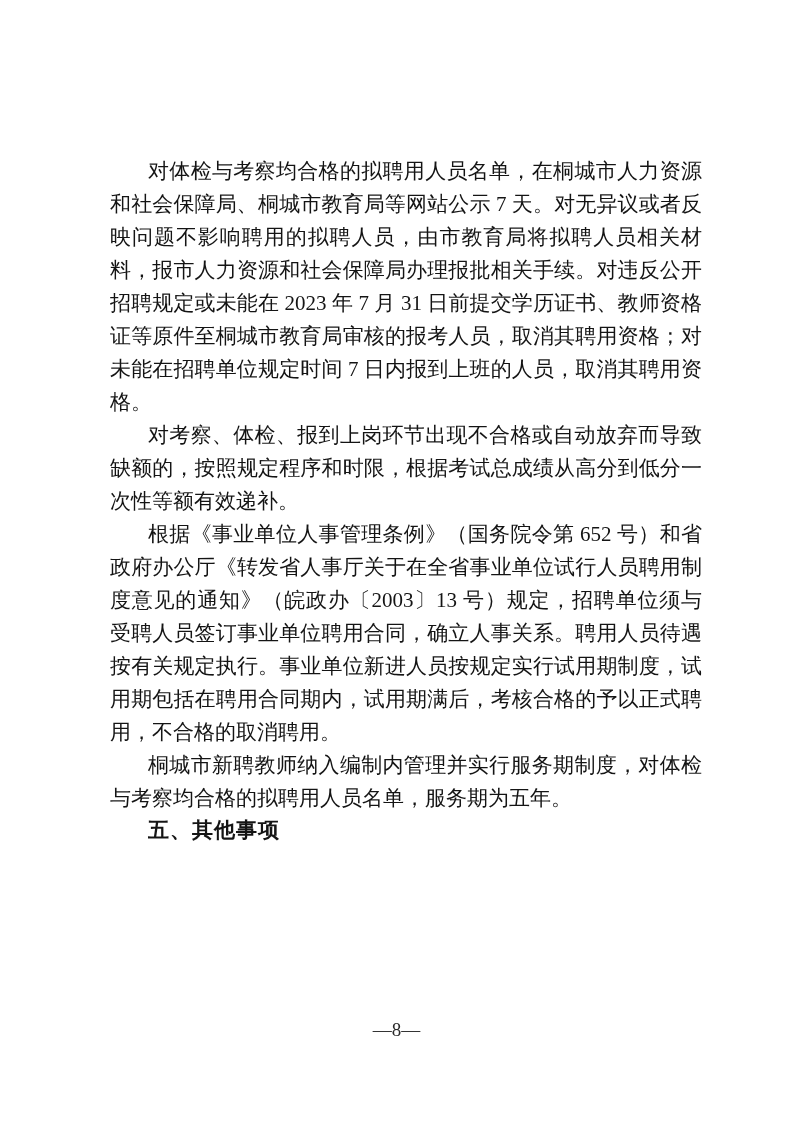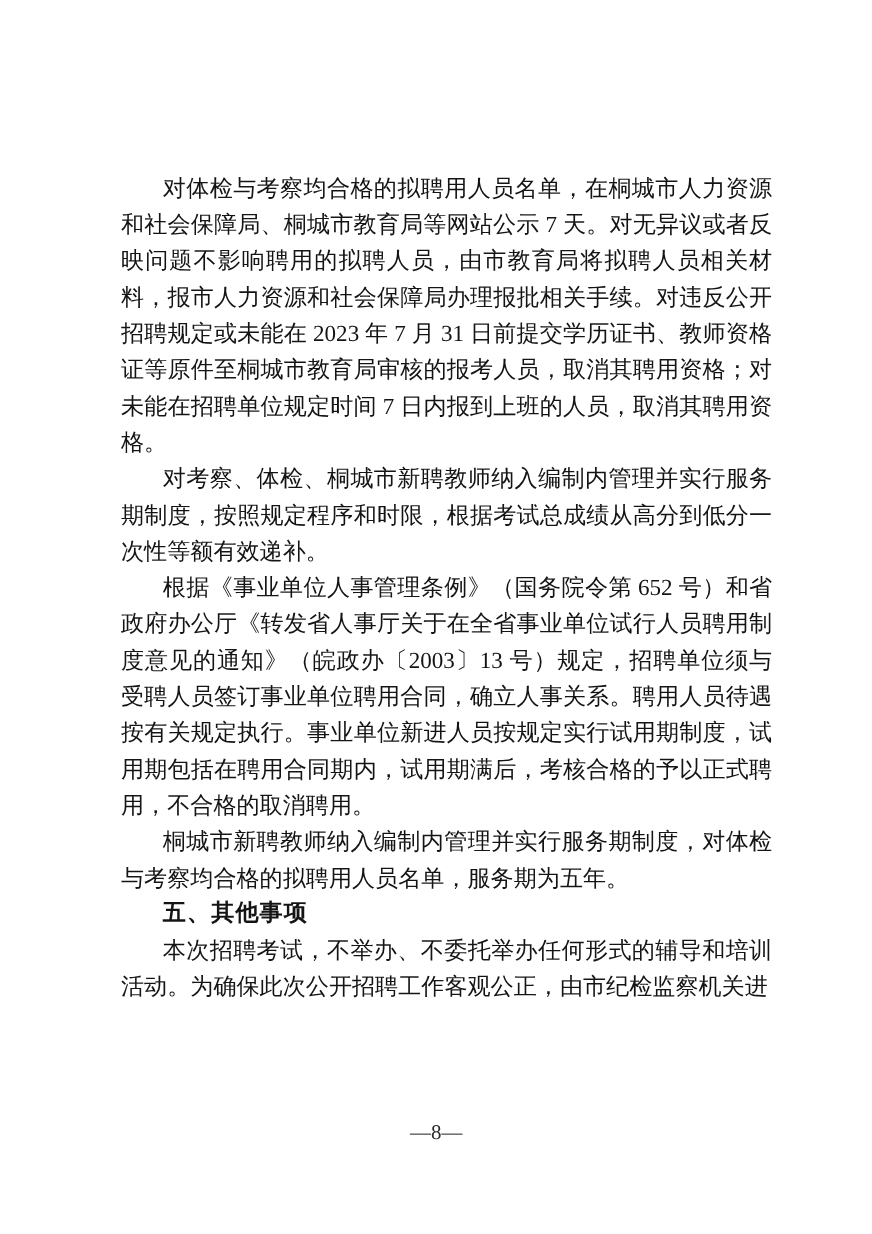--- a/index.html
+++ b/index.html
@@ -53,22 +53,21 @@
     font-family: "Liberation Serif", "DejaVu Serif", serif;
   }
 </style>
 </head>
 <body>
 
 <div class="page">
 
   <div class="content">
     <p>对体检与考察均合格的拟聘用人员名单，在桐城市人力资源和社会保障局、桐城市教育局等网站公示 7 天。对无异议或者反映问题不影响聘用的拟聘人员，由市教育局将拟聘人员相关材料，报市人力资源和社会保障局办理报批相关手续。对违反公开招聘规定或未能在 2023 年 7 月 31 日前提交学历证书、教师资格证等原件至桐城市教育局审核的报考人员，取消其聘用资格；对未能在招聘单位规定时间 7 日内报到上班的人员，取消其聘用资格。</p>
-    <p>对考察、体检、桐城市新聘教师纳入编制内管理并实行服务期制度，按照规定程序和时限，根据考试总成绩从高分到低分一次性等额有效递补。</p>
+    <p>对考察、体检、报到上岗环节出现不合格或自动放弃而导致缺额的，按照规定程序和时限，根据考试总成绩从高分到低分一次性等额有效递补。</p>
     <p>根据《事业单位人事管理条例》（国务院令第 652 号）和省政府办公厅《转发省人事厅关于在全省事业单位试行人员聘用制度意见的通知》（皖政办〔2003〕13 号）规定，招聘单位须与受聘人员签订事业单位聘用合同，确立人事关系。聘用人员待遇按有关规定执行。事业单位新进人员按规定实行试用期制度，试用期包括在聘用合同期内，试用期满后，考核合格的予以正式聘用，不合格的取消聘用。</p>
     <p>桐城市新聘教师纳入编制内管理并实行服务期制度，对体检与考察均合格的拟聘用人员名单，服务期为五年。</p>
     <h2 class="section-heading">五、其他事项</h2>
-    <p>本次招聘考试，不举办、不委托举办任何形式的辅导和培训活动。为确保此次公开招聘工作客观公正，由市纪检监察机关进</p>
   </div>
 
   <div class="page-footer">—8—</div>
 
 </div>
 
 </body></html>

